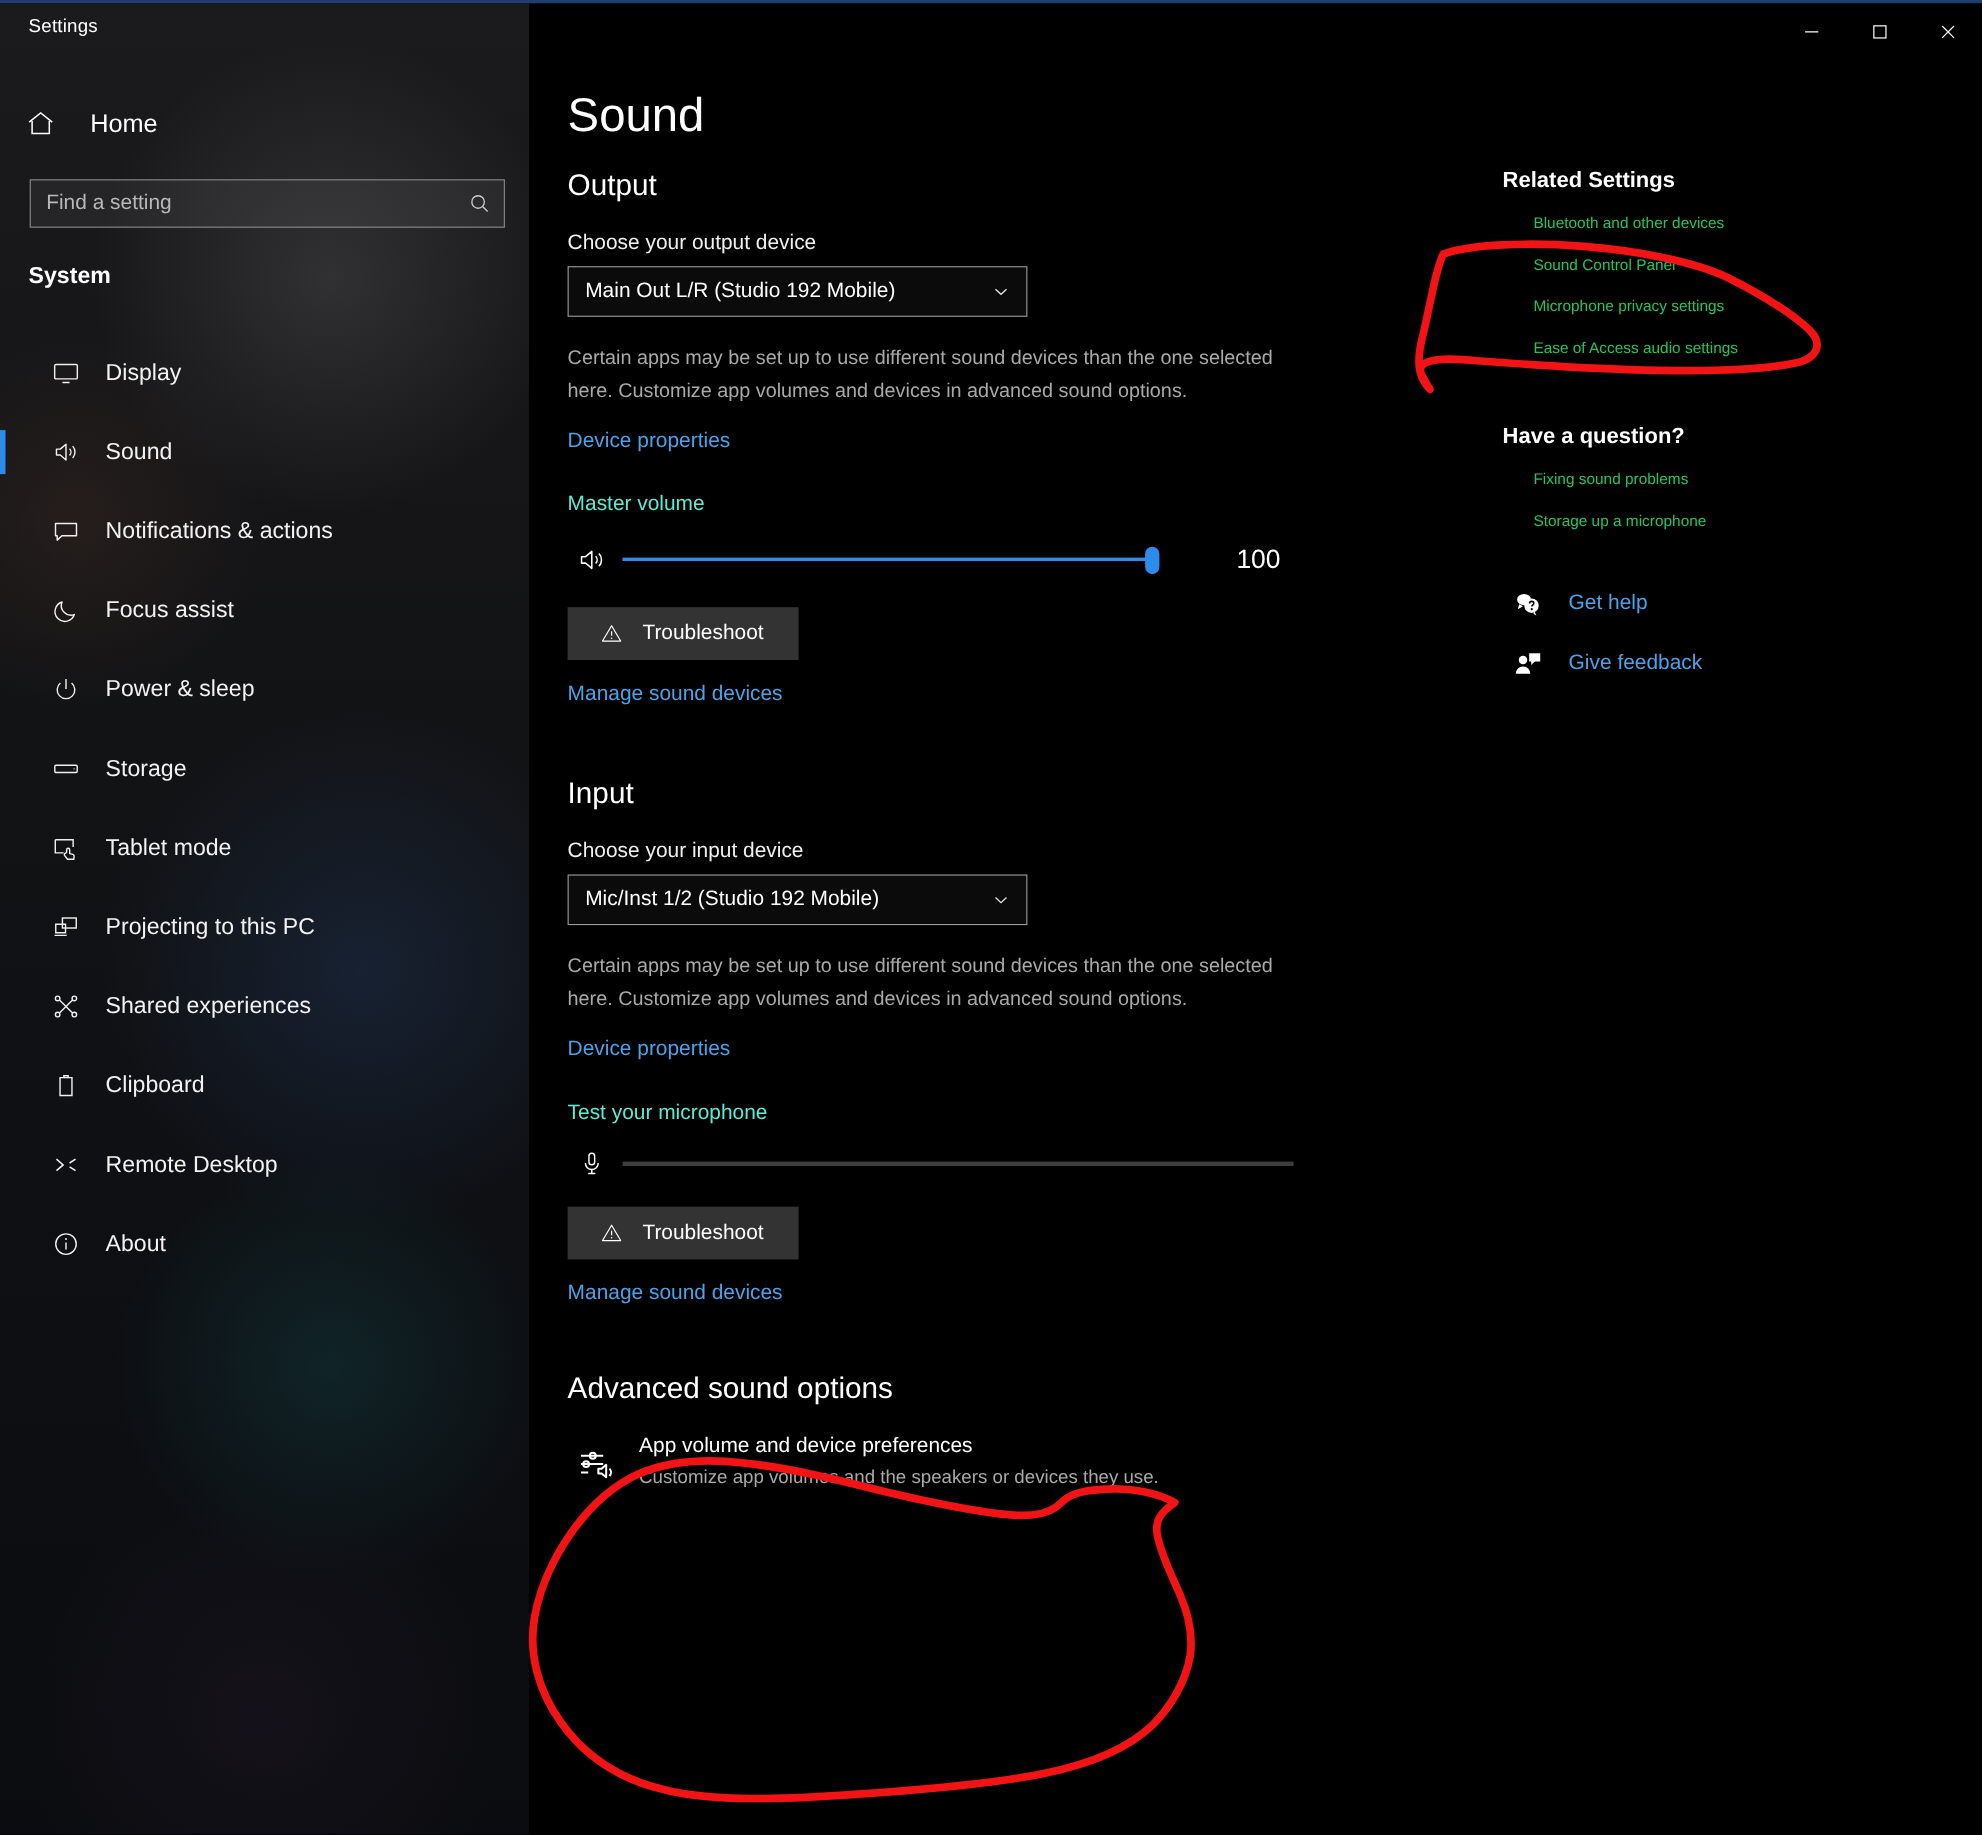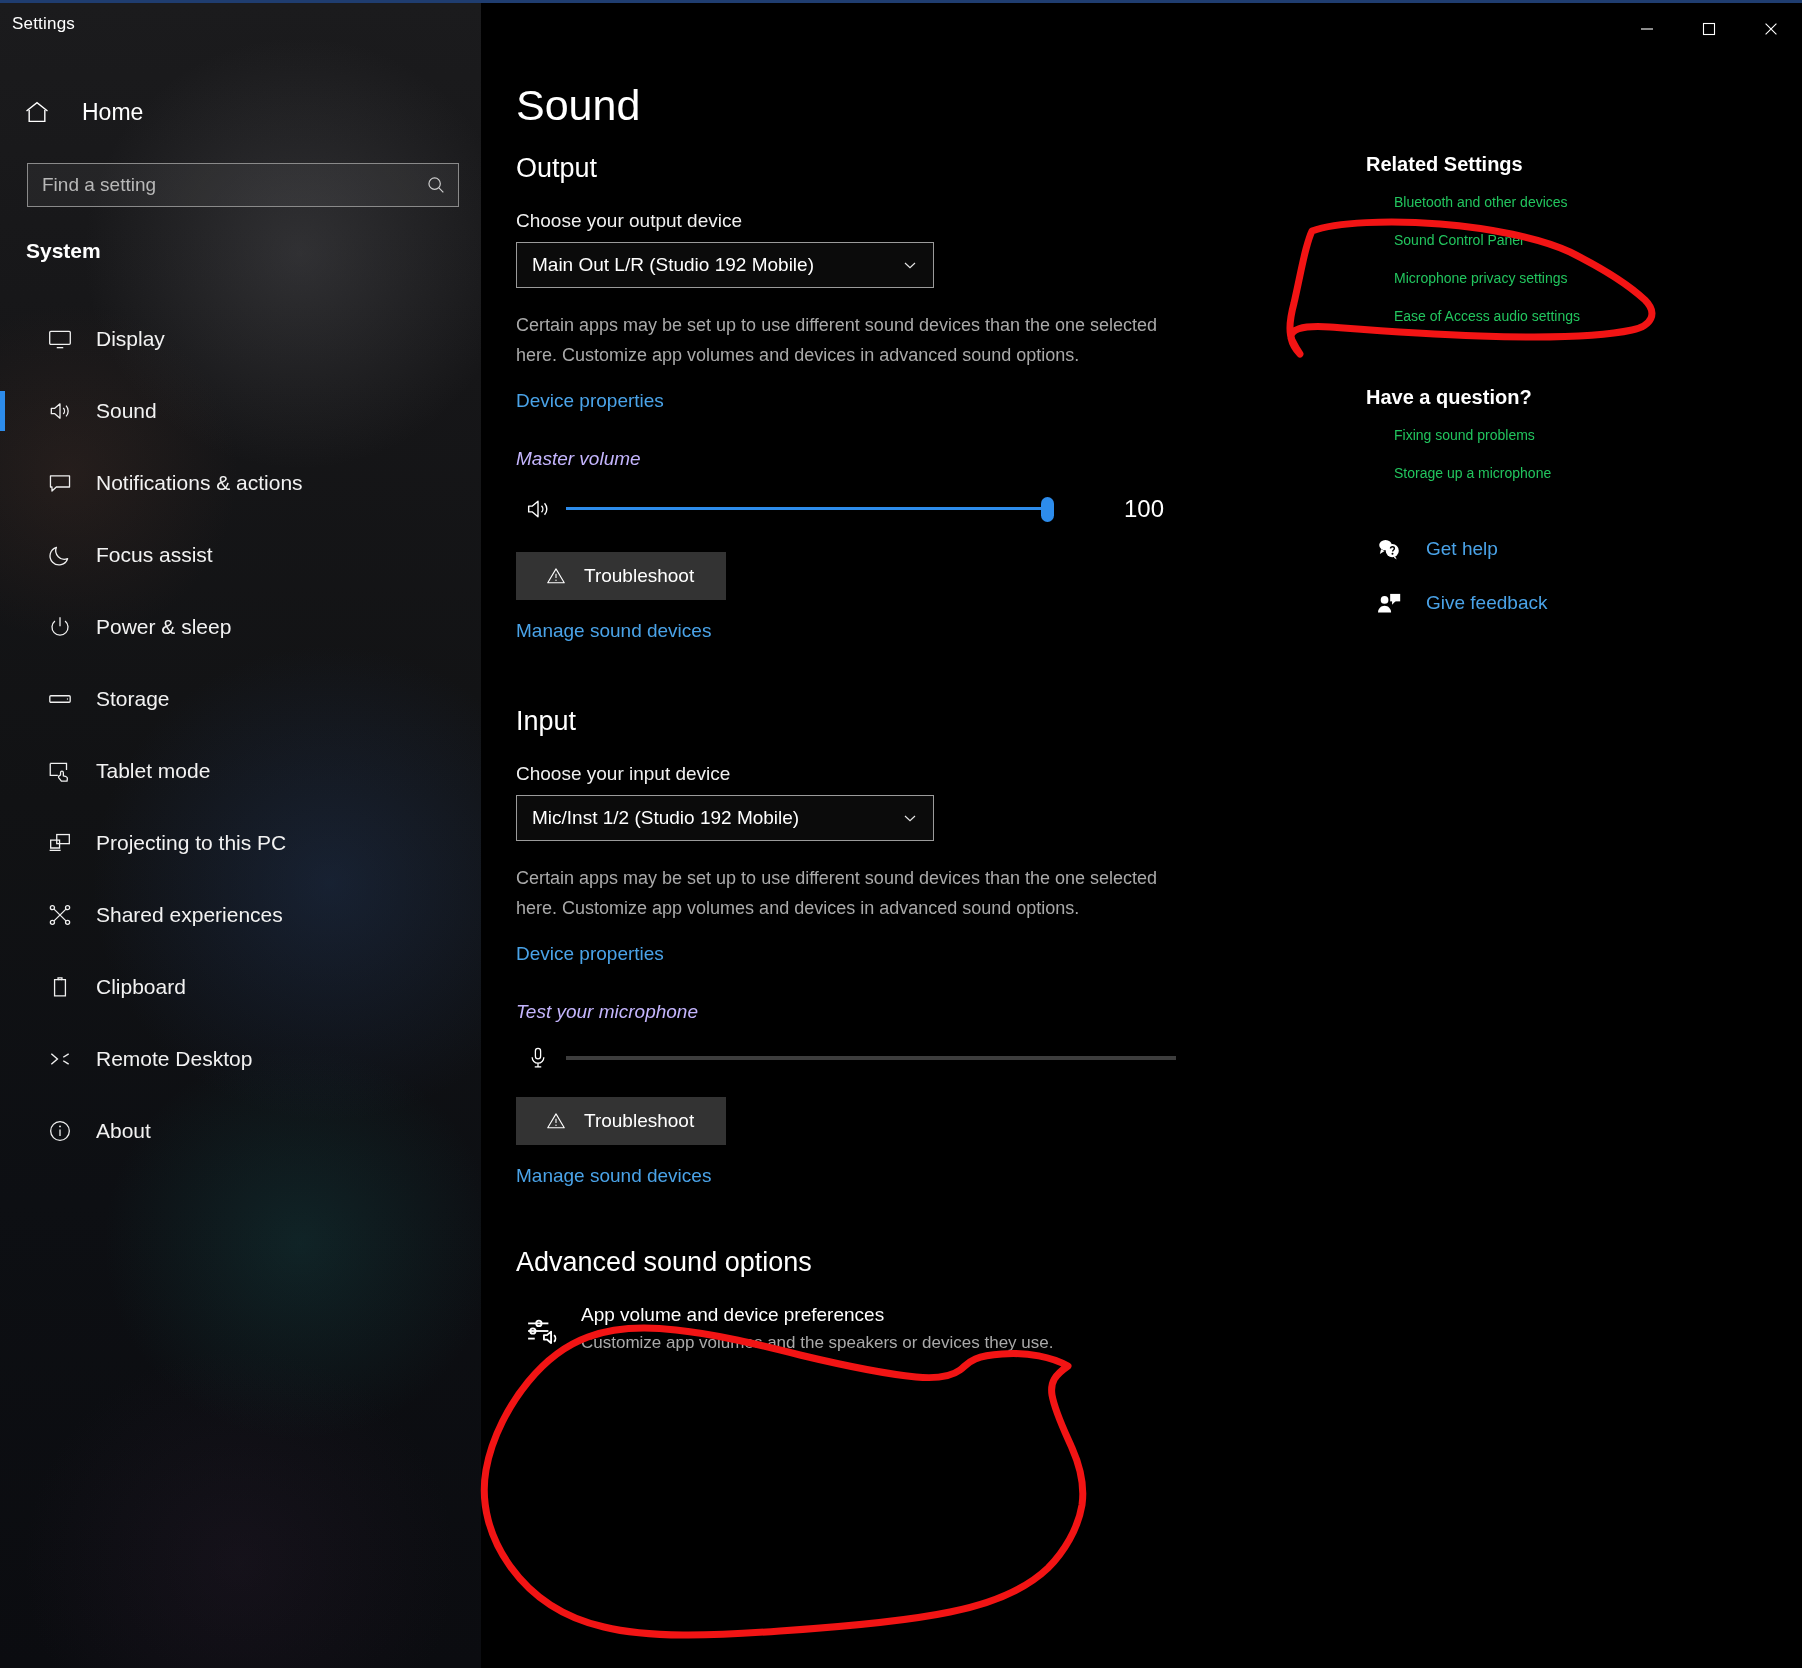--- a/index.html
+++ b/index.html
@@ -20,21 +20,21 @@
     background:
       radial-gradient(circle 300px at 300px 250px, rgba(120,120,125,0.26), rgba(0,0,0,0) 72%),
       radial-gradient(circle 240px at 70px 470px, rgba(95,60,45,0.22), rgba(0,0,0,0) 70%),
       radial-gradient(circle 330px at 330px 880px, rgba(40,70,120,0.30), rgba(0,0,0,0) 72%),
       radial-gradient(circle 280px at 300px 1240px, rgba(25,95,95,0.26), rgba(0,0,0,0) 70%),
       radial-gradient(circle 300px at 240px 1560px, rgba(55,35,60,0.22), rgba(0,0,0,0) 72%),
       linear-gradient(180deg,#1b1b1d 0%,#161618 22%,#111214 48%,#0d0f13 72%,#0b0c10 100%);
   }
   .sidebar-inner{position:relative;width:100%;height:100%;}
   .app-title{
-    position:absolute;left:12px;top:11px;font-size:17px;color:#ffffff;letter-spacing:.2px;
+    position:absolute;left:26px;top:11px;font-size:17px;color:#ffffff;letter-spacing:.2px;
   }
   .home-row{
     position:absolute;left:14px;top:82px;width:440px;height:54px;
     display:flex;align-items:center;cursor:default;
   }
   .home-ico{width:46px;display:flex;justify-content:center;align-items:center;}
   .home-label{font-size:23px;color:#fff;margin-left:22px;}
 
   .search-box{
     position:absolute;left:27px;top:160px;width:432px;height:44px;
@@ -77,21 +77,21 @@
   .sec-h{font-size:27px;font-weight:300;color:#fff;margin:0 0 26px 0;}
   .lbl{font-size:19px;color:#f0f0f0;margin:0 0 10px 0;}
   .combo{
     position:relative;width:418px;height:46px;border:1px solid #9b9b9b;
     background:rgba(255,255,255,0.045);display:flex;align-items:center;box-sizing:border-box;
   }
   .combo .val{font-size:19px;color:#ffffff;padding-left:15px;flex:1;white-space:nowrap;}
   .combo .chev{width:46px;display:flex;align-items:center;justify-content:center;}
   .desc{font-size:18px;line-height:30px;color:#a9a9a9;width:672px;margin:22px 0 0 0;}
   .link{font-size:19px;color:#4aa3e8;margin-top:20px;display:inline-block;cursor:default;}
-  .sub-lbl{font-size:19px;color:#c4b5fd;margin:36px 0 0 0;font-style:italic;}
+  .sub-lbl{font-size:19px;color:#5eead4;margin:36px 0 0 0;}
 
   .slider-row{display:flex;align-items:center;margin-top:22px;}
   .spk-ico{width:44px;display:flex;align-items:center;justify-content:center;}
   .track{position:relative;width:482px;height:34px;margin-left:6px;}
   .track .bar{position:absolute;top:15px;left:0;width:100%;height:3px;background:#3a3a3a;}
   .track .fill{position:absolute;top:15px;left:0;height:3px;background:#2d8ceb;}
   .track .thumb{position:absolute;top:5px;width:13px;height:25px;border-radius:7px;background:#2d8ceb;}
   .vol-num{font-size:24px;color:#fff;margin-left:76px;}
 
   .tbtn{

